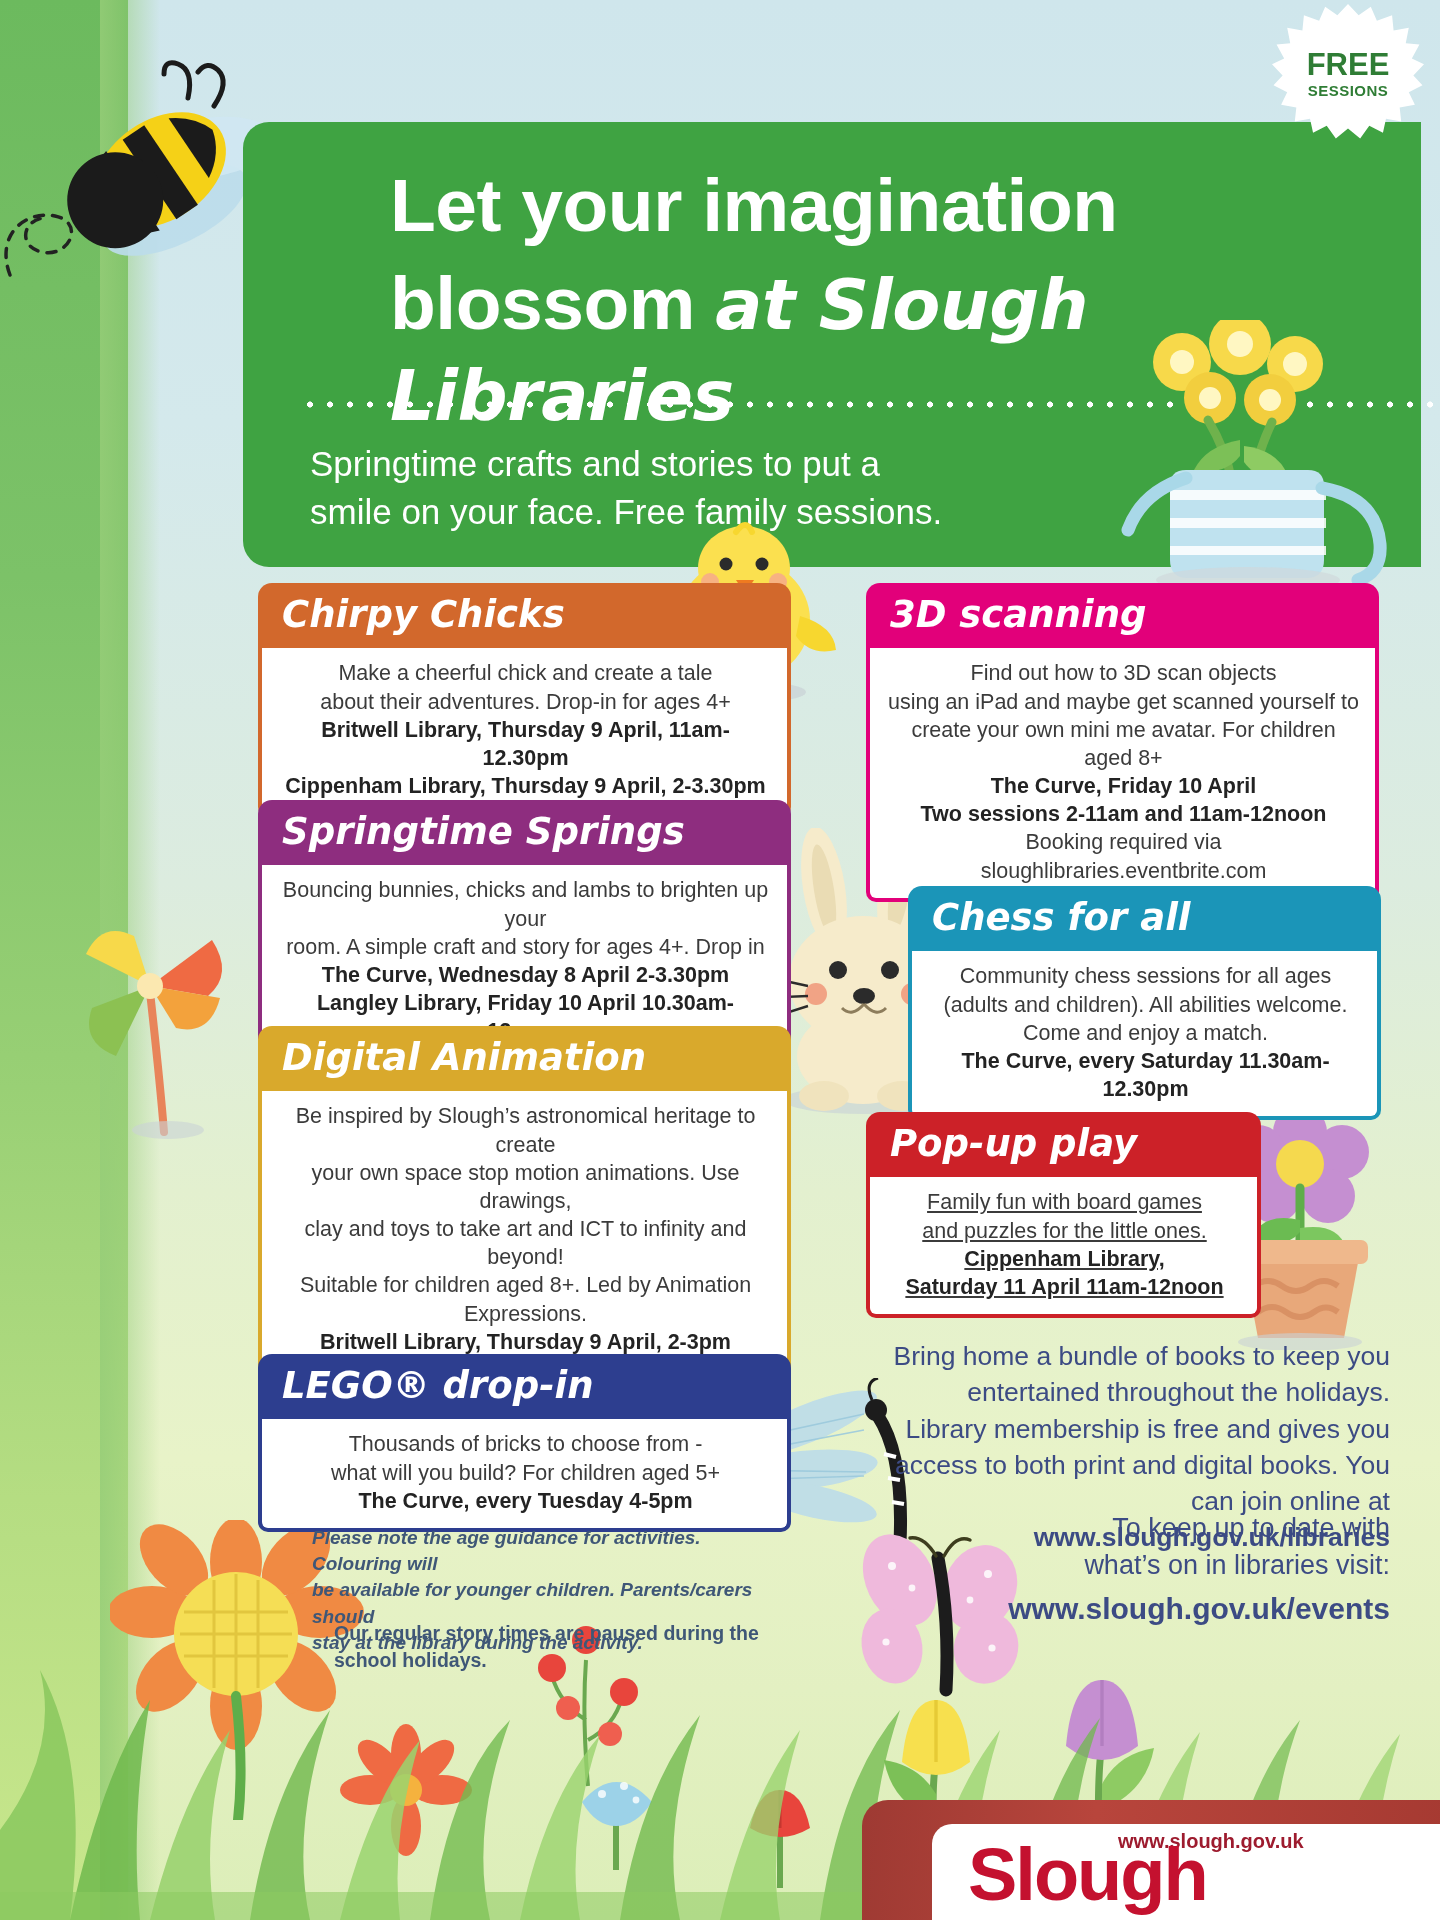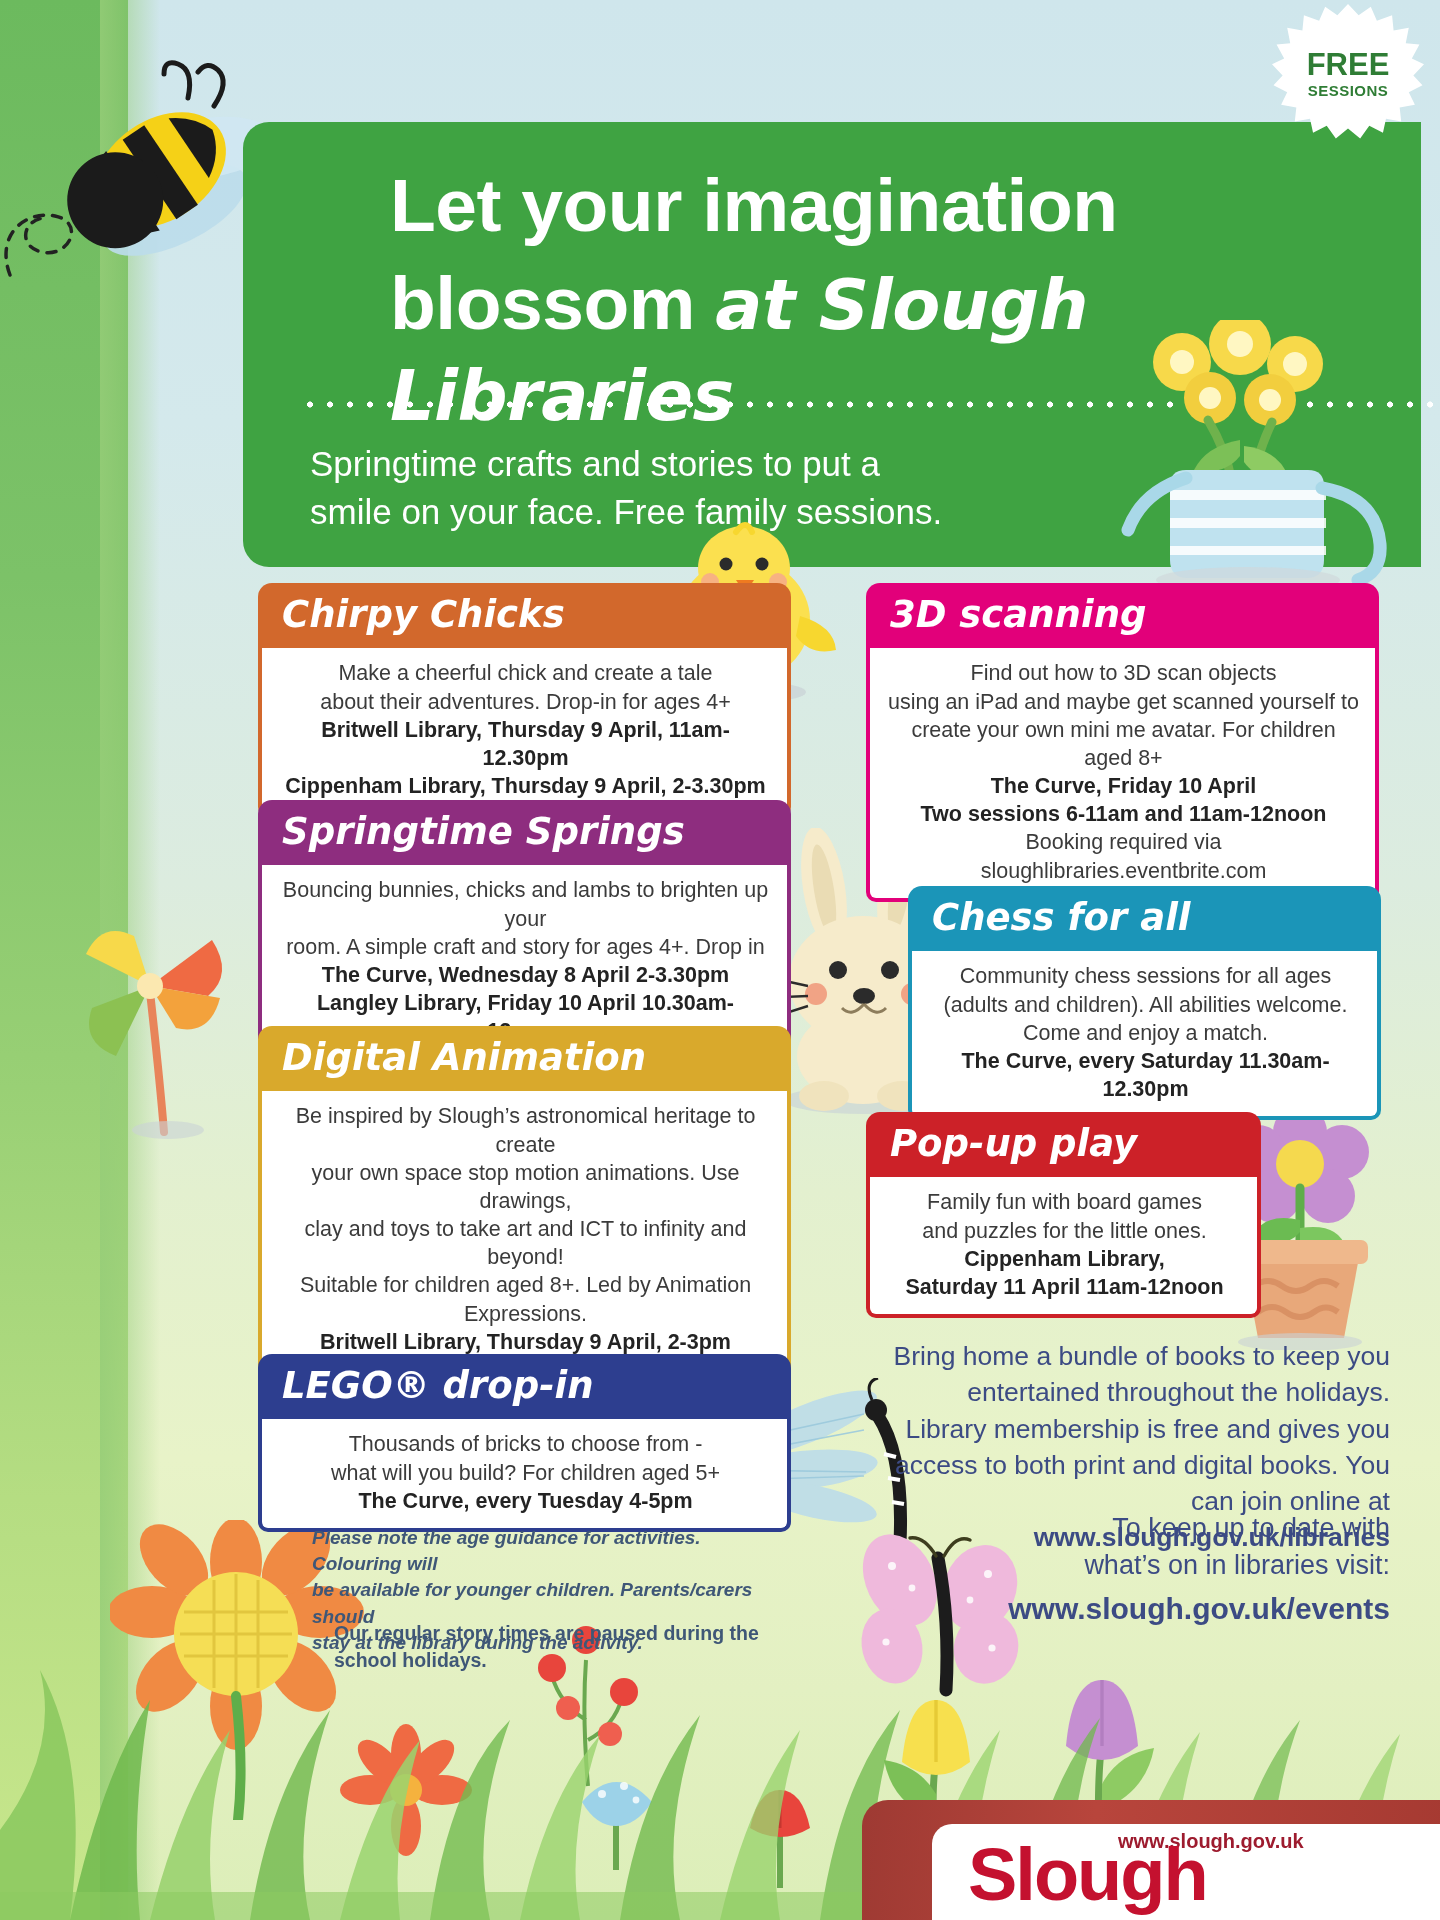--- a/index.html
+++ b/index.html
@@ -125,21 +125,21 @@
   .c-3d         { left: 866px; top: 583px;  width: 513px; }
   .c-3d .card-head { background: #e2007a; }
   .c-3d .card-body { border-color: #e2007a; }
 
   .c-chess      { left: 908px; top: 886px;  width: 473px; }
   .c-chess .card-head { background: #1b95b8; }
   .c-chess .card-body { border-color: #1b95b8; }
 
   .c-popup      { left: 866px; top: 1112px; width: 395px; }
   .c-popup .card-head { background: #cc2128; }
-  .c-popup .card-body { border-color: #cc2128; }
+  .c-popup .card-body { border-color: #cc2128; text-decoration: underline; }
 
   
   .footnote-a {
     position: absolute; left: 312px; top: 1525px; width: 470px;
     font-size: 19px; font-style: italic; font-weight: 600;
     color: #3f5777; line-height: 1.38;
   }
   .footnote-b {
     position: absolute; left: 334px; top: 1620px; width: 470px;
     font-size: 19.5px; font-weight: 600;
@@ -504,21 +504,21 @@
     </div>
   </div>
 
   <div class="card c-3d">
     <div class="card-head">3D scanning</div>
     <div class="card-body">
       <span class="ln">Find out how to 3D scan objects</span>
       <span class="ln">using an iPad and maybe get scanned yourself to</span>
       <span class="ln">create your own mini me avatar. For children aged 8+</span>
       <b class="ln">The Curve, Friday 10 April</b>
-      <b class="ln">Two sessions 6-11am and 11am-12noon</b>
+      <b class="ln">Two sessions 2-11am and 11am-12noon</b>
       <span class="ln">Booking required via sloughlibraries.eventbrite.com</span>
     </div>
   </div>
 
   <div class="card c-chess">
     <div class="card-head">Chess for all</div>
     <div class="card-body">
       <span class="ln">Community chess sessions for all ages</span>
       <span class="ln">(adults and children). All abilities welcome.</span>
       <span class="ln">Come and enjoy a match.</span>

